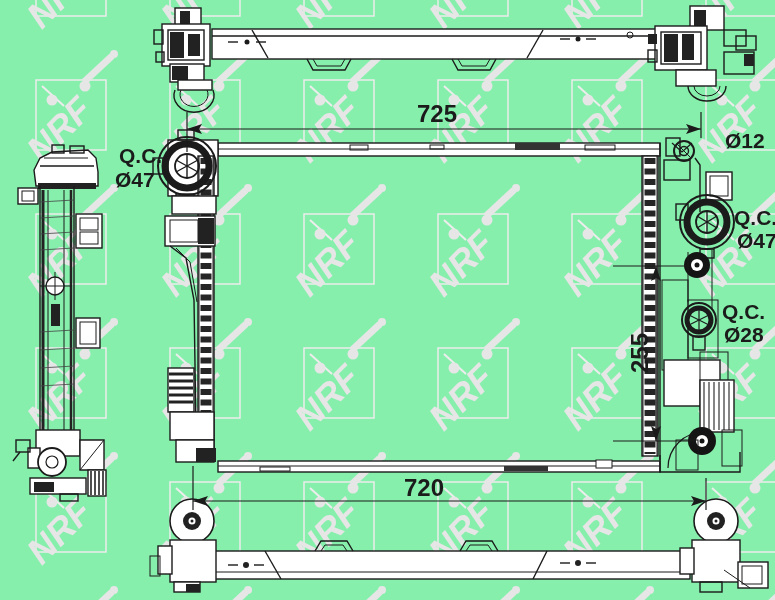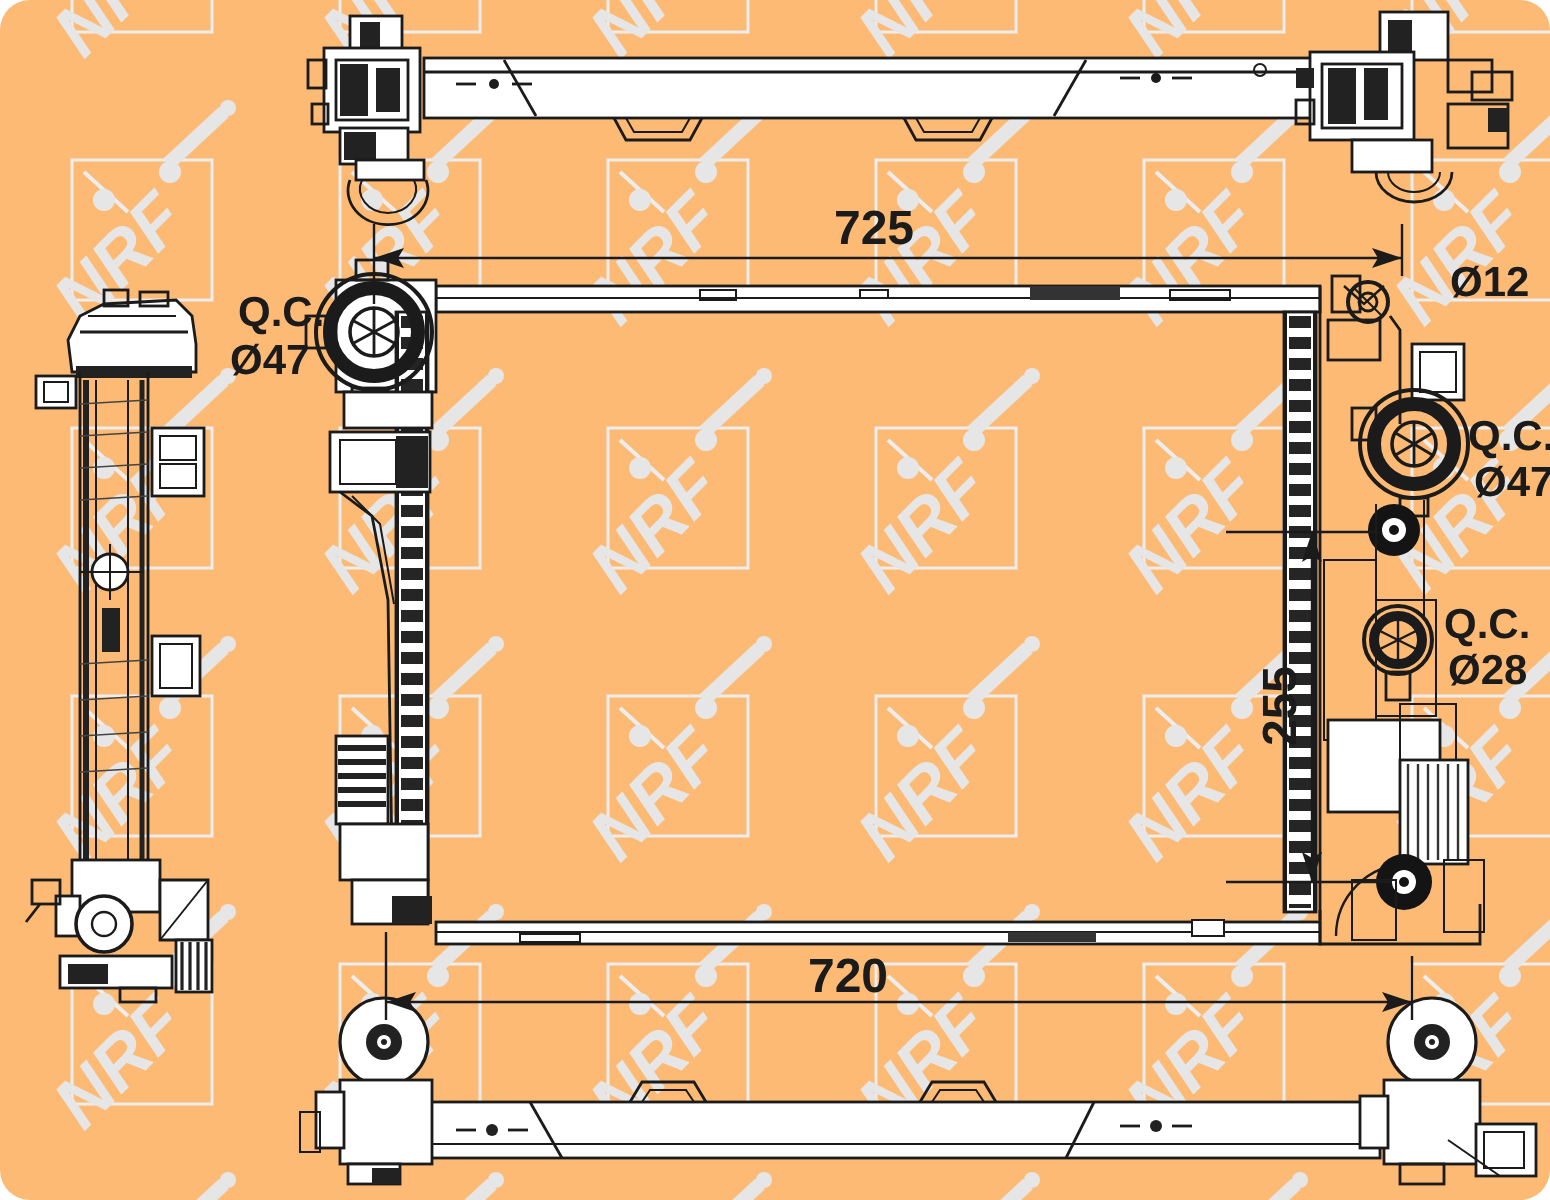--- a/index.html
+++ b/index.html
@@ -1,18 +1,18 @@
 <!DOCTYPE html>
 <html><head>
 <meta charset="utf-8">
 <style>
   html,body{margin:0;padding:0;background:#ffffff;}
   .canvas{
-    position:relative;width:775px;height:600px;background:#fdba74;
-    overflow:hidden;font-family:"Liberation Sans",sans-serif;border-radius:15px;
+    position:relative;width:775px;height:600px;background:#86efac;
+    overflow:hidden;font-family:"Liberation Sans",sans-serif;
   }
   svg{position:absolute;inset:0;display:block;}
   text{font-family:"Liberation Sans",sans-serif;}
   .dimtxt{font-weight:bold;font-size:24px;fill:#1b1b1b;}
   .lbltxt{font-weight:bold;font-size:21px;fill:#1b1b1b;}
 </style>
 </head>
 <body>
 
 <div class="canvas">

